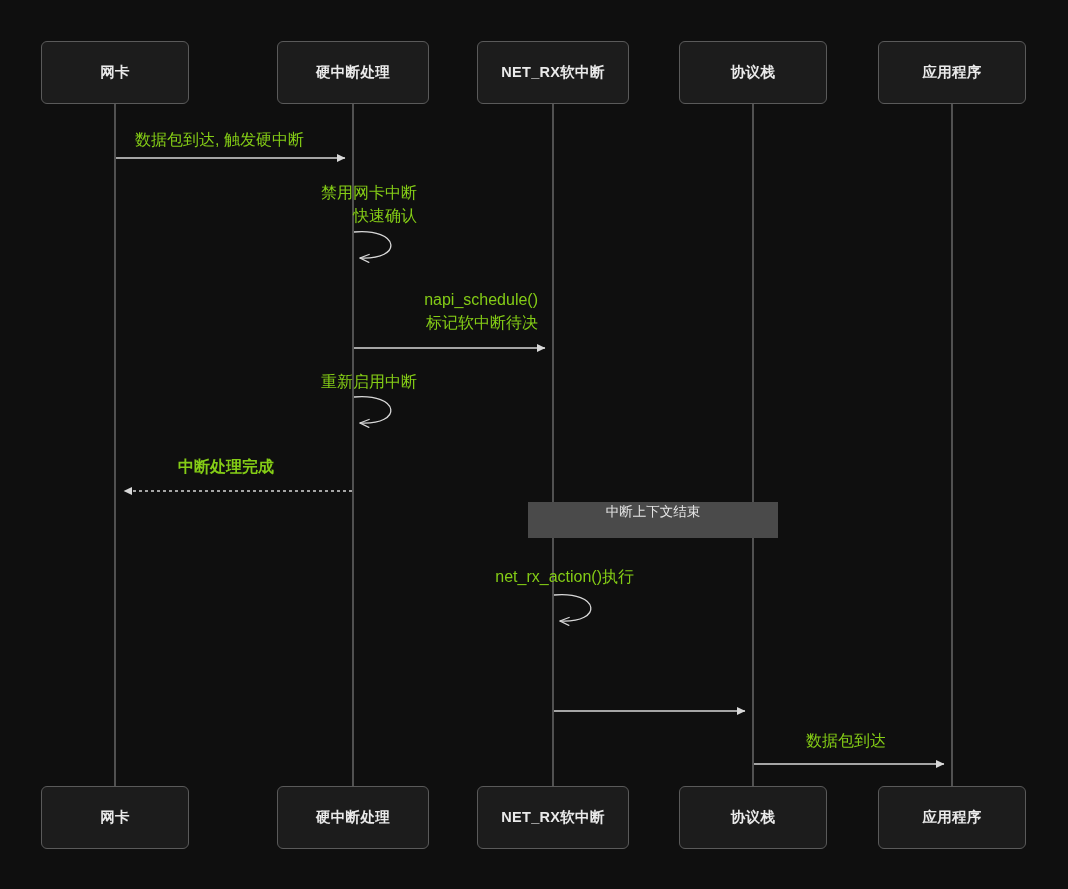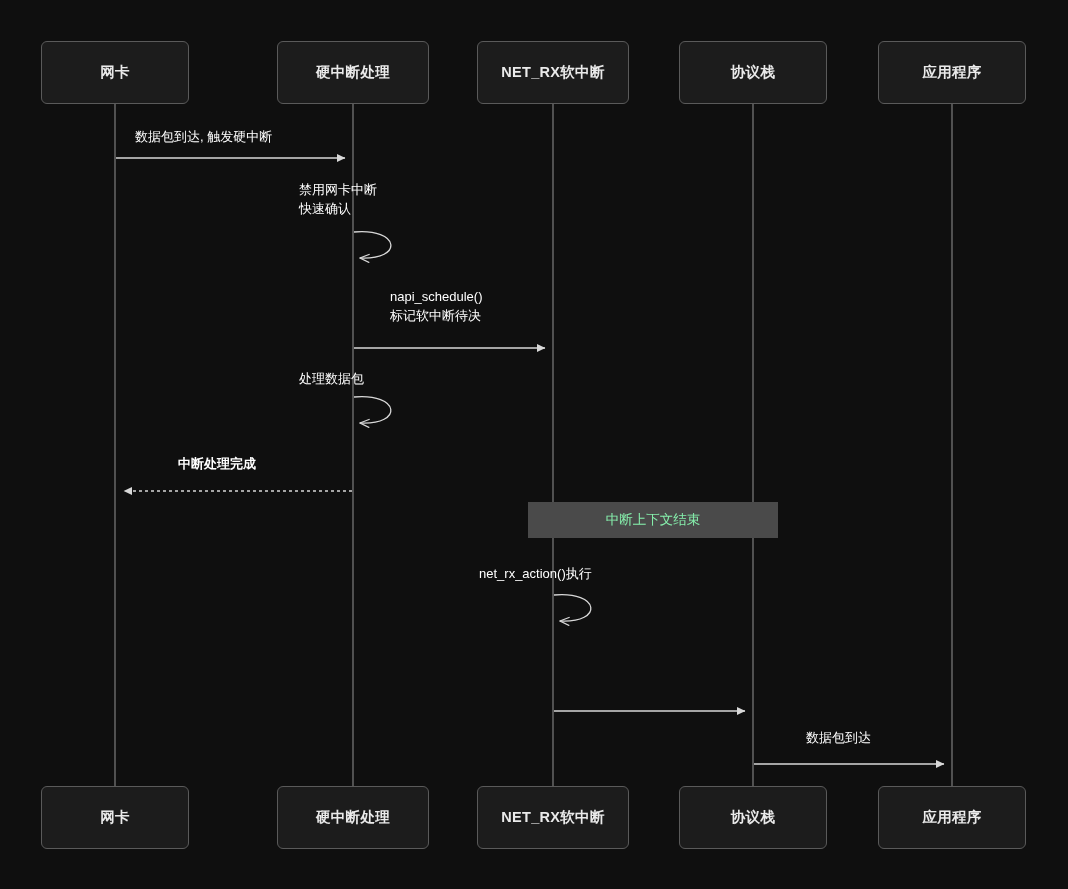--- a/index.html
+++ b/index.html
@@ -35,36 +35,35 @@
     display: flex;
     align-items: center;
     justify-content: center;
     font-size: 14.5px;
     font-weight: bold;
     color: #eaeaea;
     letter-spacing: 0.3px;
   }
   .msg-label {
     position: absolute;
-    font-size: 13px;
-    color: #ffffff;
+    font-size: 16px;
+    color: #84cc16;
     white-space: nowrap;
-    text-align: left;
+    text-align: right;
     line-height: 1.45;
   }
   .note-box {
     position: absolute;
     box-sizing: border-box;
     background: #4a4a4a;
     border: 1px solid #4a4a4a;
     display: flex;
-    align-items: center;
     justify-content: center;
     font-size: 13.5px;
-    color: #86efac;
+    color: #e5e5e5;
   }
 </style>
 </head>
 <body>
 
 <div id="diagram">
 
   <svg class="canvas" viewBox="0 0 1068 889">
     <defs>
       <marker id="arrow" markerWidth="9" markerHeight="9" refX="8" refY="4.5" orient="auto" markerUnits="userSpaceOnUse">
@@ -140,21 +139,21 @@
     <span style="white-space:pre-line;">禁用网卡中断
 快速确认</span>
   </div>
 
   <div class="msg-label" style="left:390px; top:288px; width:148px;">
     <span style="white-space:pre-line;">napi_schedule()
 标记软中断待决</span>
   </div>
 
   <div class="msg-label" style="left:299px; top:370px; width:118px;">
-    <span style="white-space:pre-line;">处理数据包</span>
+    <span style="white-space:pre-line;">重新启用中断</span>
   </div>
 
   <div class="msg-label" style="left:178px; top:455px;font-weight:bold;">
     <span>中断处理完成</span>
   </div>
 
   <div class="msg-label" style="left:479px; top:565px; width:155px;">
     <span style="white-space:pre-line;">net_rx_action()执行</span>
   </div>
 

